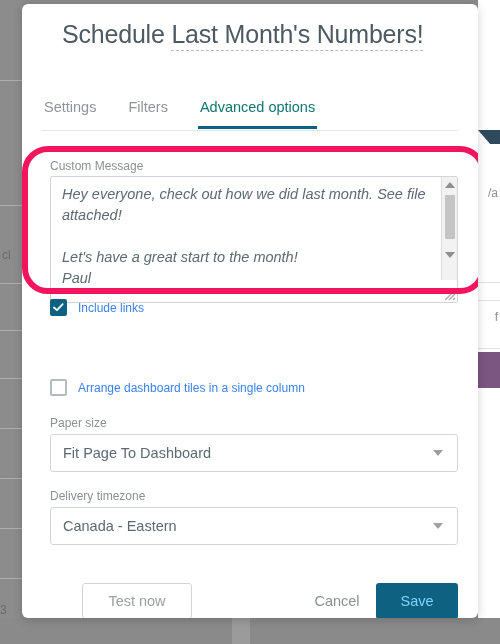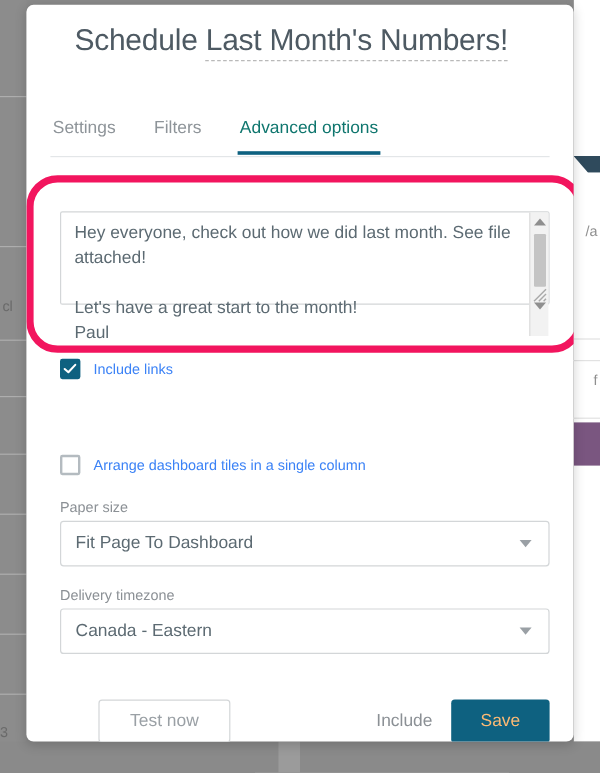--- a/index.html
+++ b/index.html
@@ -168,25 +168,26 @@
     font-size: 12px;
     color: #8b9095;
   }
 
   
   .ta-wrap {
     position: absolute;
     left: 28px;
     top: 172px;
     width: 408px;
-    height: 78px;
+    height: 127px;
     border: 1px solid #d3d6d8;
     border-radius: 2px;
     background: #fff;
     box-sizing: border-box;
+    font-style: italic;
   }
   .ta-text {
     position: absolute;
     left: 11px;
     top: 7px;
     width: 368px;
     font-size: 14.5px;
     line-height: 21px;
     color: #5c6a72;
     white-space: pre-wrap;
@@ -332,21 +333,21 @@
   }
   .btn-save {
     position: absolute;
     left: 354px;
     top: 579px;
     width: 82px;
     height: 36px;
     border: none;
     border-radius: 3px;
     background: #0e6180;
-    color: #fdba74;
+    color: #7dd3fc;
     font-size: 14.5px;
     font-family: "Liberation Sans", sans-serif;
     cursor: pointer;
   }
 </style>
 </head>
 <body>
 
 <div class="page-bg">
 
@@ -393,20 +394,21 @@
     <span class="title-static">Schedule</span>
     <span class="title-edit" placeholder="Enter a name">Last Month's Numbers!</span>
   </div>
 
   <div class="tabs">
     <div class="tab">Settings</div>
     <div class="tab">Filters</div>
     <div class="tab active">Advanced options</div>
   </div>
 
+  <div class="field-label" style="left:28px; top:155px">Custom Message</div>
 
   <div class="ta-wrap">
     <div class="ta-text" placeholder="Add a custom message">Hey everyone, check out how we did last month. See file attached!
 
 Let's have a great start to the month!
 Paul</div>
     <div class="ta-scroll">
       <div class="sb-arrow sb-up"></div>
       <div class="sb-thumb"></div>
       <div class="sb-arrow sb-down"></div>
@@ -443,15 +445,15 @@
     <span class="caret"></span>
   </div>
 
   <div class="field-label" style="left:28px; top:485px">Delivery timezone</div>
   <div class="select" style="top:503px">
     <span class="select-value">Canada - Eastern</span>
     <span class="caret"></span>
   </div>
 
   <button class="btn-test">Test now</button>
-  <button class="btn-cancel">Include</button>
+  <button class="btn-cancel">Cancel</button>
   <button class="btn-save">Save</button>
 </div>
 
 </body></html>

